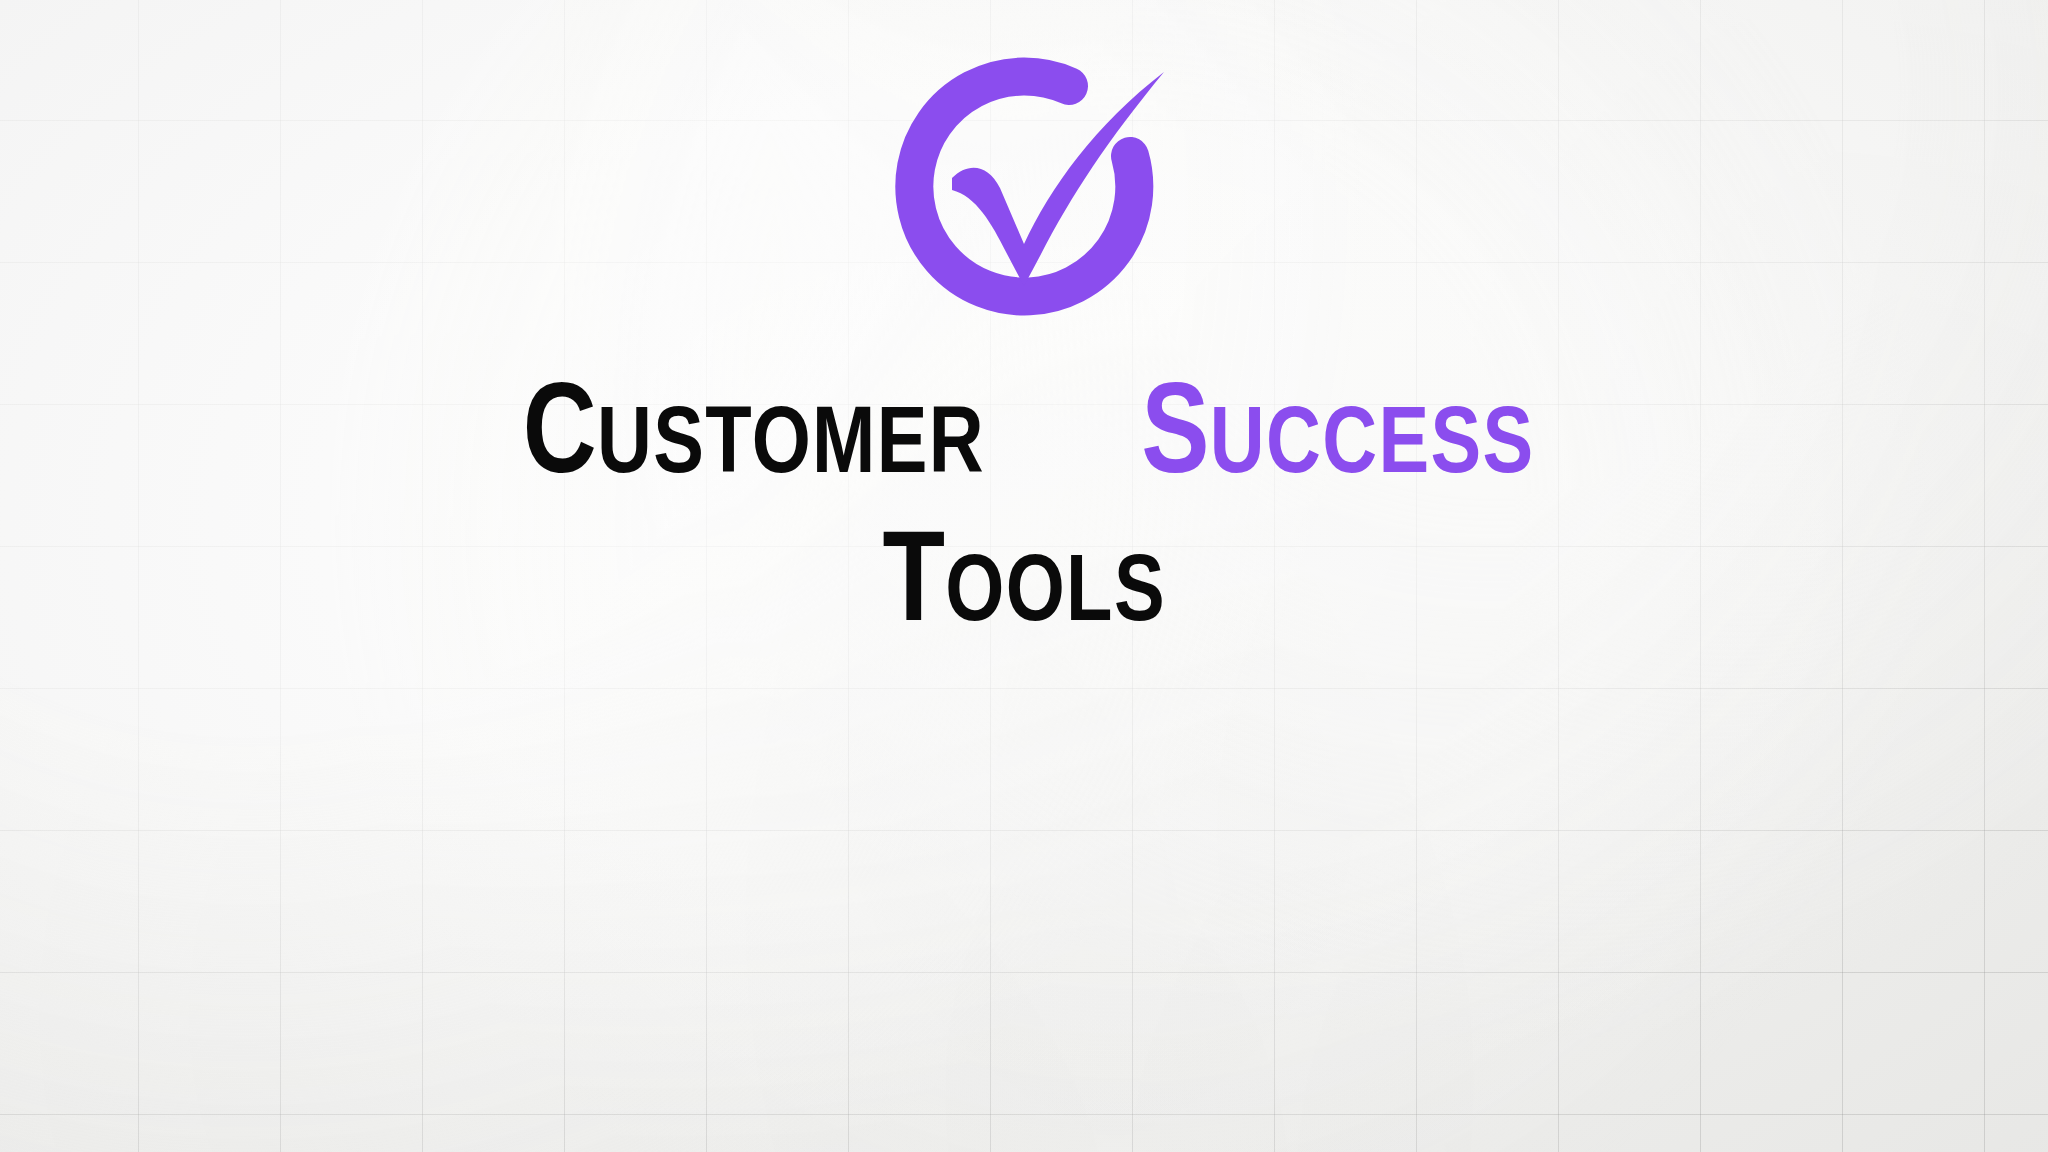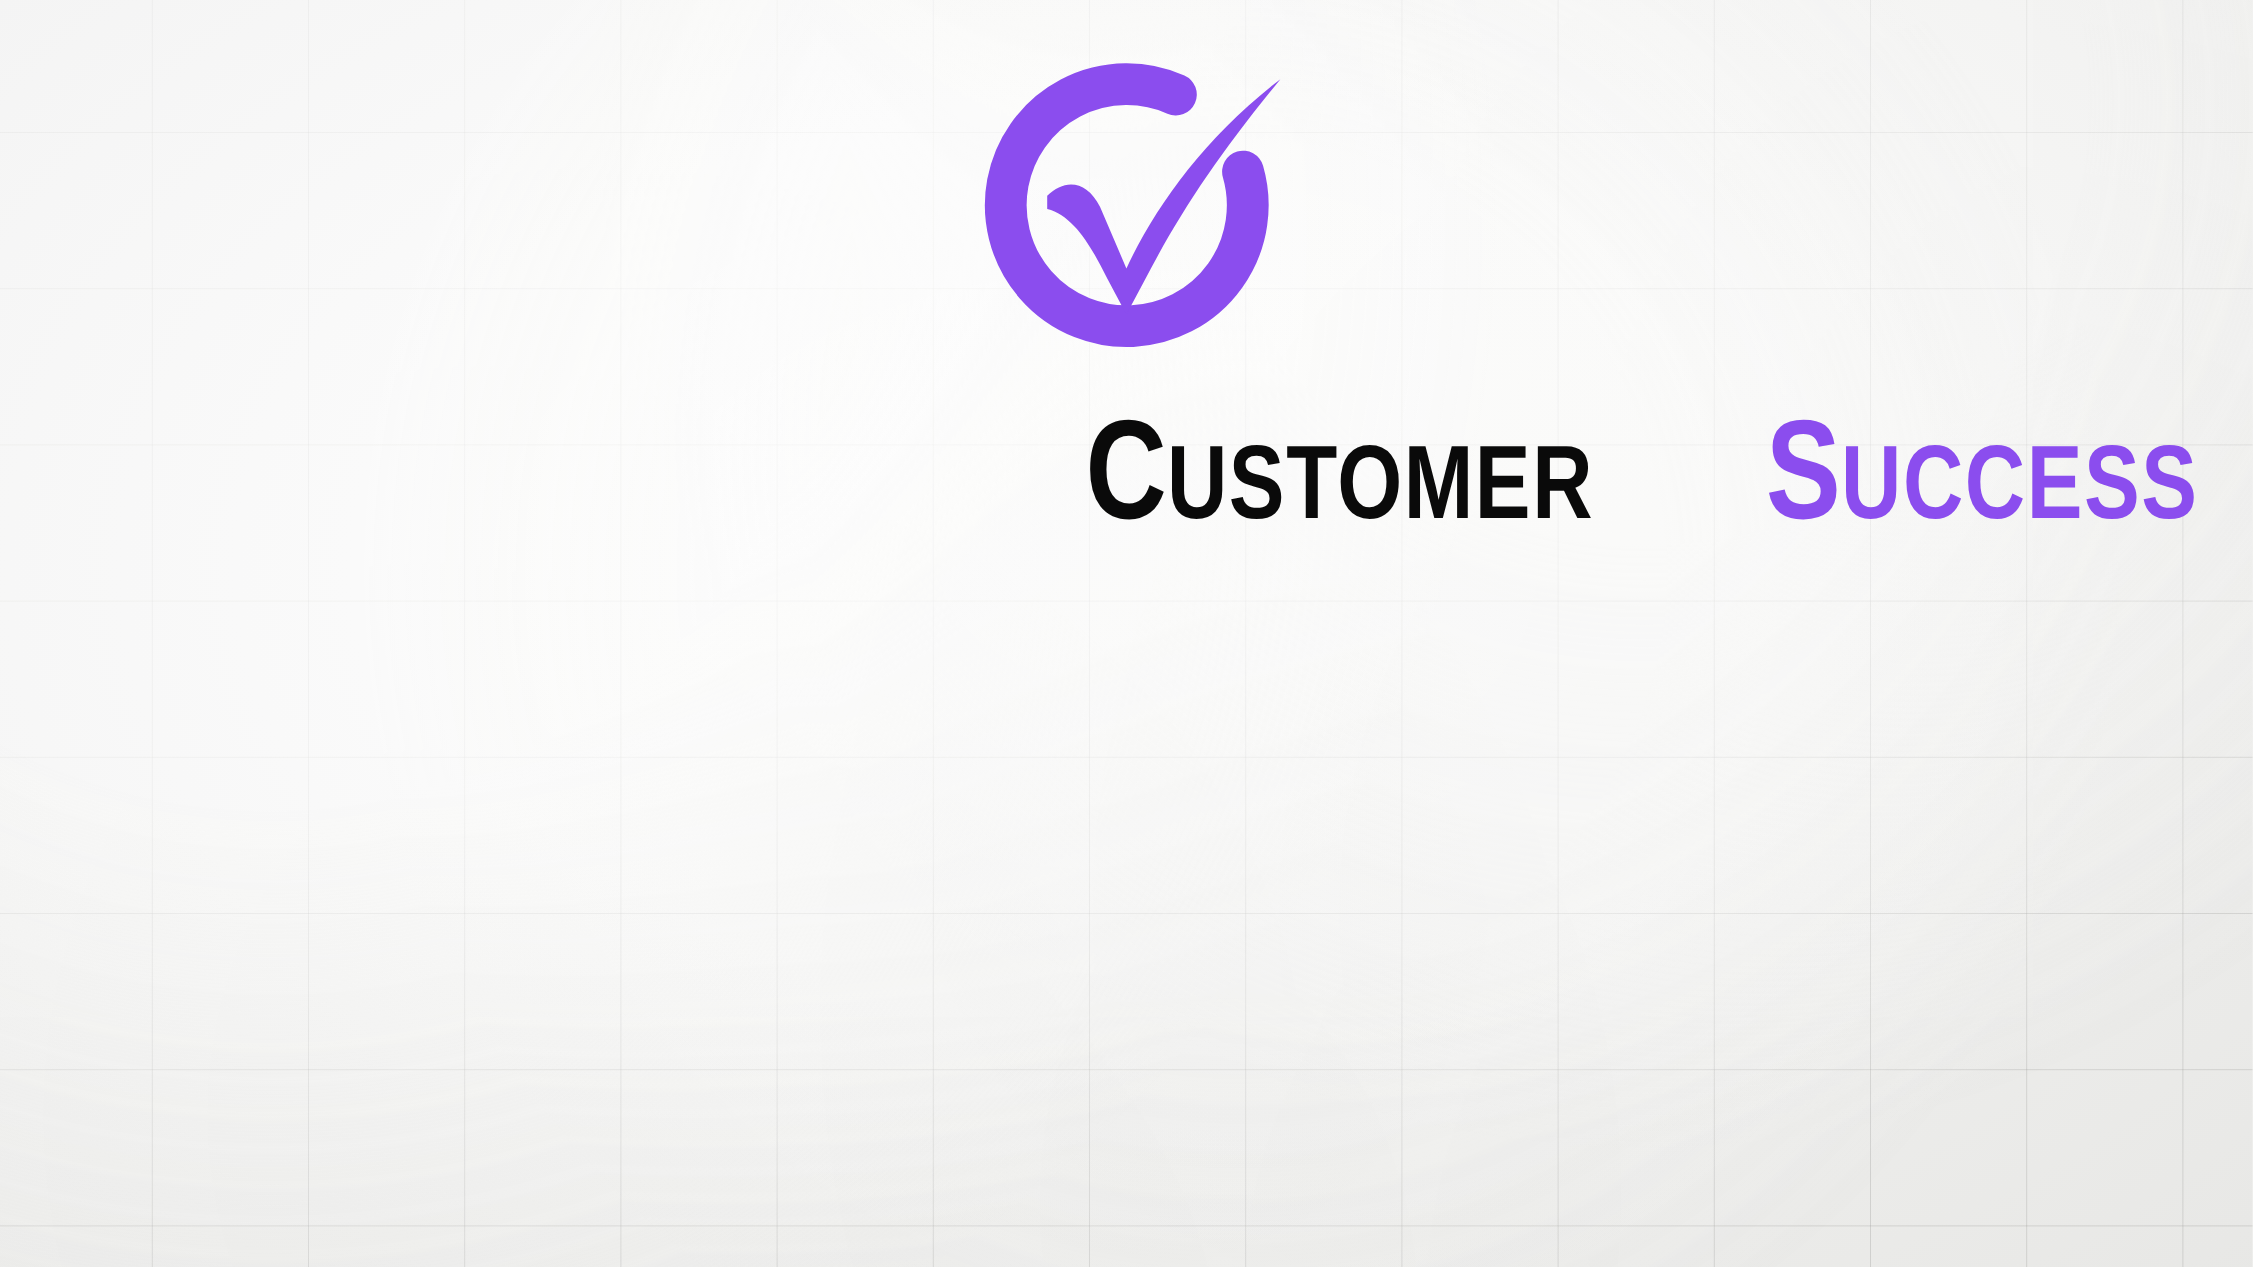--- a/index.html
+++ b/index.html
@@ -101,21 +101,21 @@
   .word .cap {
     font-size: 128px;
     line-height: 1;
   }
   .word .rest {
     font-size: 95px;
     line-height: 1;
     letter-spacing: 0.018em;
   }
 
-  .line1 { margin-bottom: 20px; text-align: right; }
+  .line1 { margin-bottom: 20px; }
   .line2 { }
 
   .ink-black  { color: #0a0a0a; }
   .ink-purple { color: #8b4dee; }
 
   .gap { display: inline-block; width: 40px; }
 
   
   .condense {
     display: inline-block;
@@ -153,17 +153,20 @@
     </div>
 
     <div class="title-block">
 
       <div class="title-line line1">
         <span class="word condense ink-black"><span class="cap">C</span><span class="rest">USTOMER</span></span>
         <span class="gap"></span>
         <span class="word condense ink-purple"><span class="cap">S</span><span class="rest">UCCESS</span></span>
       </div>
 
+      <div class="title-line line2">
+        <span class="word condense ink-black"><span class="cap">T</span><span class="rest">OOLS</span></span>
+      </div>
 
     </div>
 
   </div>
 </div>
 
 </body></html>

